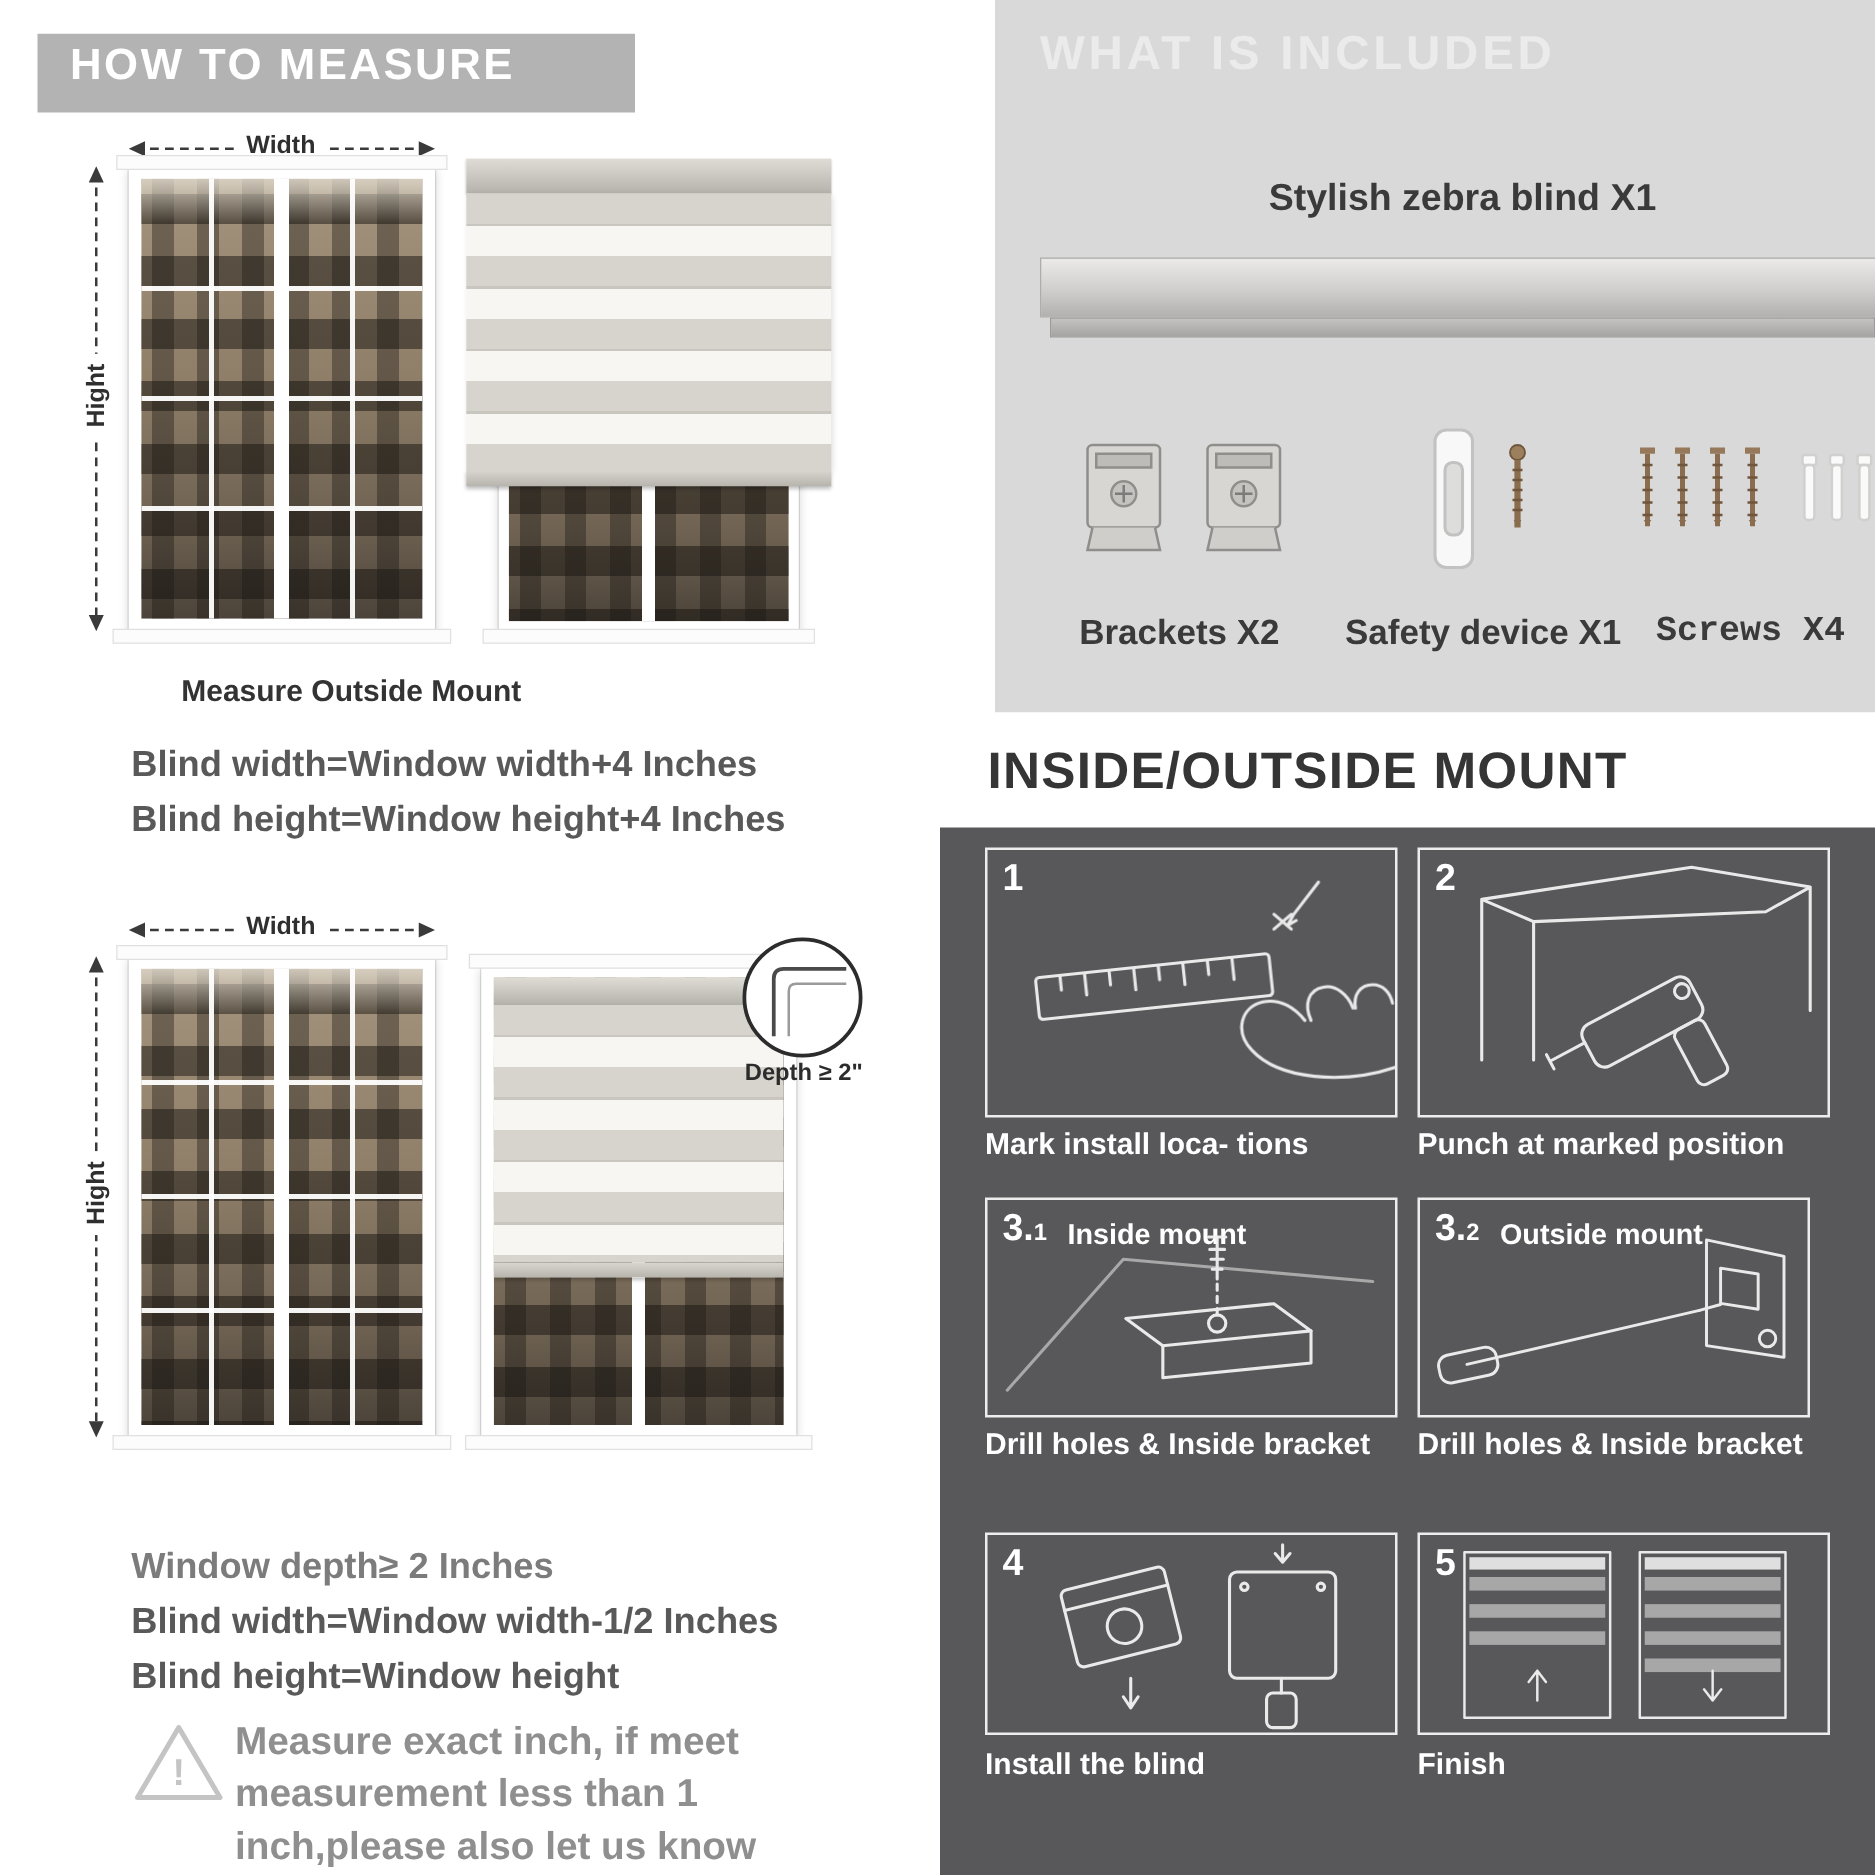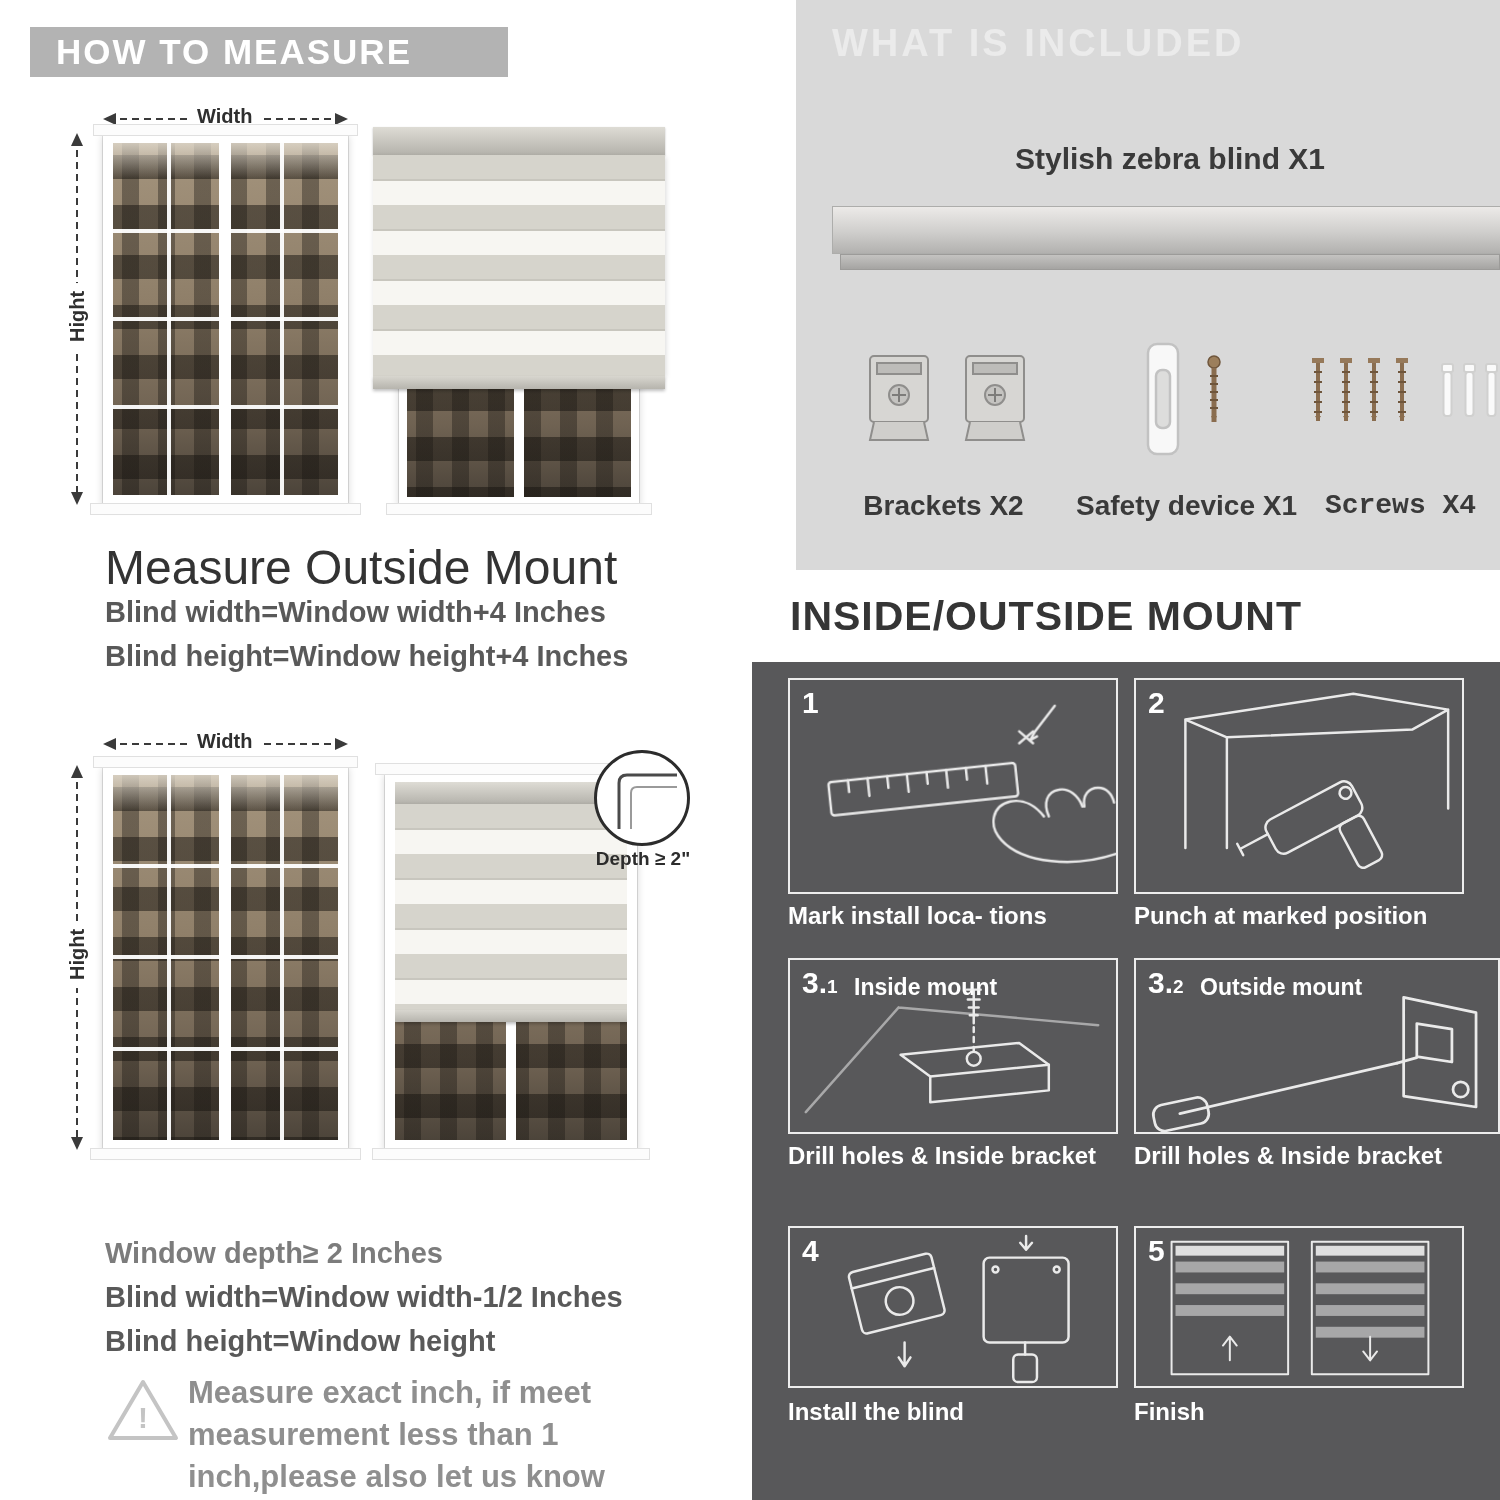--- a/index.html
+++ b/index.html
@@ -1,23 +1,23 @@
 <!DOCTYPE html>
 <html><head>
 <meta charset="utf-8">
 <style>
   html,body{margin:0;padding:0;background:#fff;}
   .page{position:relative;width:1500px;height:1500px;background:#fff;overflow:hidden;
         font-family:"Liberation Sans",sans-serif;color:#3a3a3a;}
   .abs{position:absolute;}
 
   
-  .pill{left:30px;top:27px;width:478px;height:50px;background:#b3b3b3;color:#fff;
+  .pill{left:30px;top:27px;width:478px;height:63px;background:#b3b3b3;color:#fff;
         font-size:35px;font-weight:700;letter-spacing:2px;line-height:50px;padding-left:26px;box-sizing:border-box;}
-  .sec-title{font-size:48px;font-weight:400;color:#333;}
+  .sec-title{font-size:24px;font-weight:700;color:#333;margin-left:40px;}
   .sec-line{font-size:29px;font-weight:700;color:#595959;}
   .sec-line.light{color:#7c7c7c;}
 
   
   .win{position:absolute;background:#fff;padding:10px;box-sizing:border-box;
        box-shadow:0 3px 8px rgba(0,0,0,.18),0 0 0 1px #e3e3e3;}
   .win:before{content:"";position:absolute;top:-8px;left:-9px;right:-9px;height:10px;background:#fcfcfc;box-shadow:0 0 0 1px #e0e0e0;}
   .win:after{content:"";position:absolute;bottom:-9px;left:-12px;right:-12px;height:10px;background:#fcfcfc;box-shadow:0 0 0 1px #e0e0e0;}
   .glass{position:absolute;inset:10px;overflow:hidden;}
   .photo{position:absolute;inset:0;
@@ -299,21 +299,21 @@
             <path d="M112 96 L232 84 L262 106 L142 118 Z"></path>
             <path d="M142 118 L142 144 L262 132 L262 106"></path>
             <circle cx="186" cy="100" r="7"></circle>
             <path d="M186 30 v34 M179 30 h14 M180 40 h12 M181 48 h10 M182 56 h8"></path>
             <path d="M186 68 v26" stroke-dasharray="5 5"></path>
           </g>
         </svg>
       </div>
       <div class="step-caption" style="left:36px;top:480px;">Drill holes &amp; Inside bracket</div>
 
-      <div class="step-box" style="left:382px;top:296px;width:366px;height:176px;">
+      <div class="step-box" style="left:382px;top:296px;width:314px;height:176px;">
         <div class="step-num"><span>3.</span><span class="step-sub">2</span></div>
         <div class="step-inner-label">Outside mount</div>
         <svg class="sketch" viewBox="0 0 330 176">
           <g stroke="#f2f2f2" stroke-width="2.5" fill="none" stroke-linecap="round" stroke-linejoin="round" opacity=".95">
             <path d="M244 34 l66 14 v86 l-66 -10 z"></path>
             <path d="M256 58 l32 5 v30 l-32 -5 z"></path>
             <circle cx="296" cy="118" r="7"></circle>
             <path d="M40 140 L238 94"></path>
             <g transform="rotate(-12 44 140)">
                 <rect x="16" y="128" width="50" height="24" rx="9"></rect>

